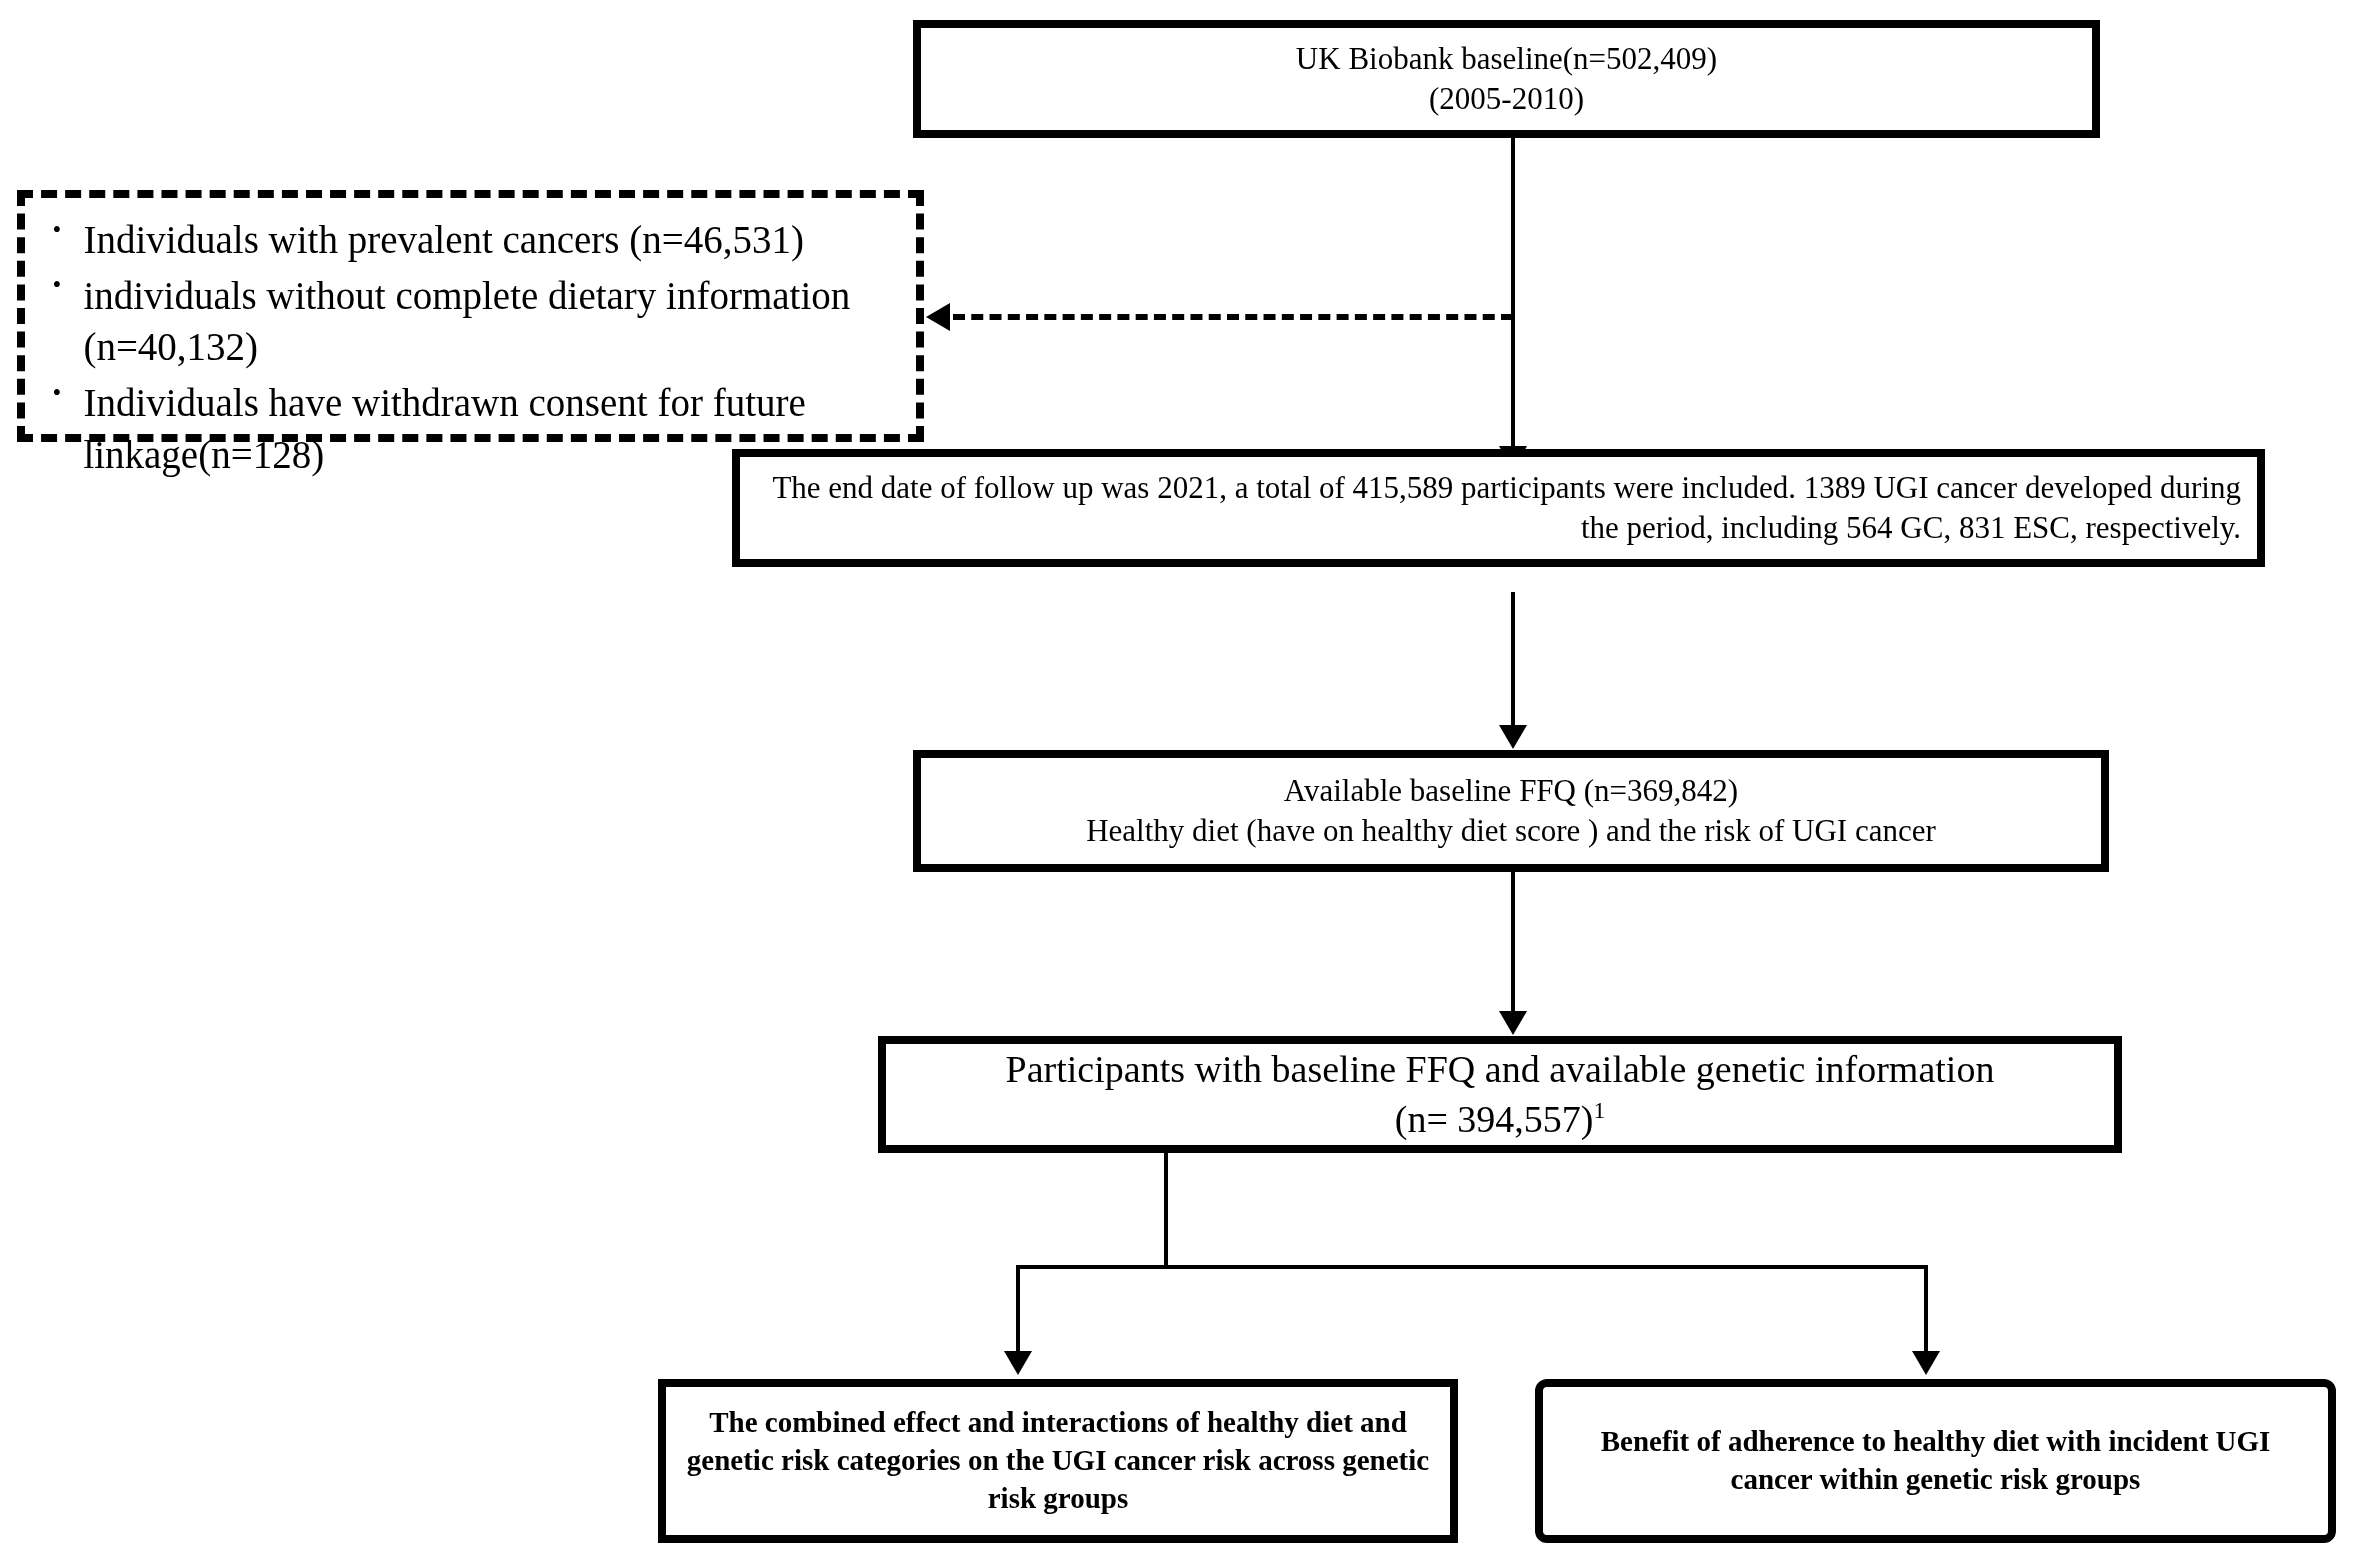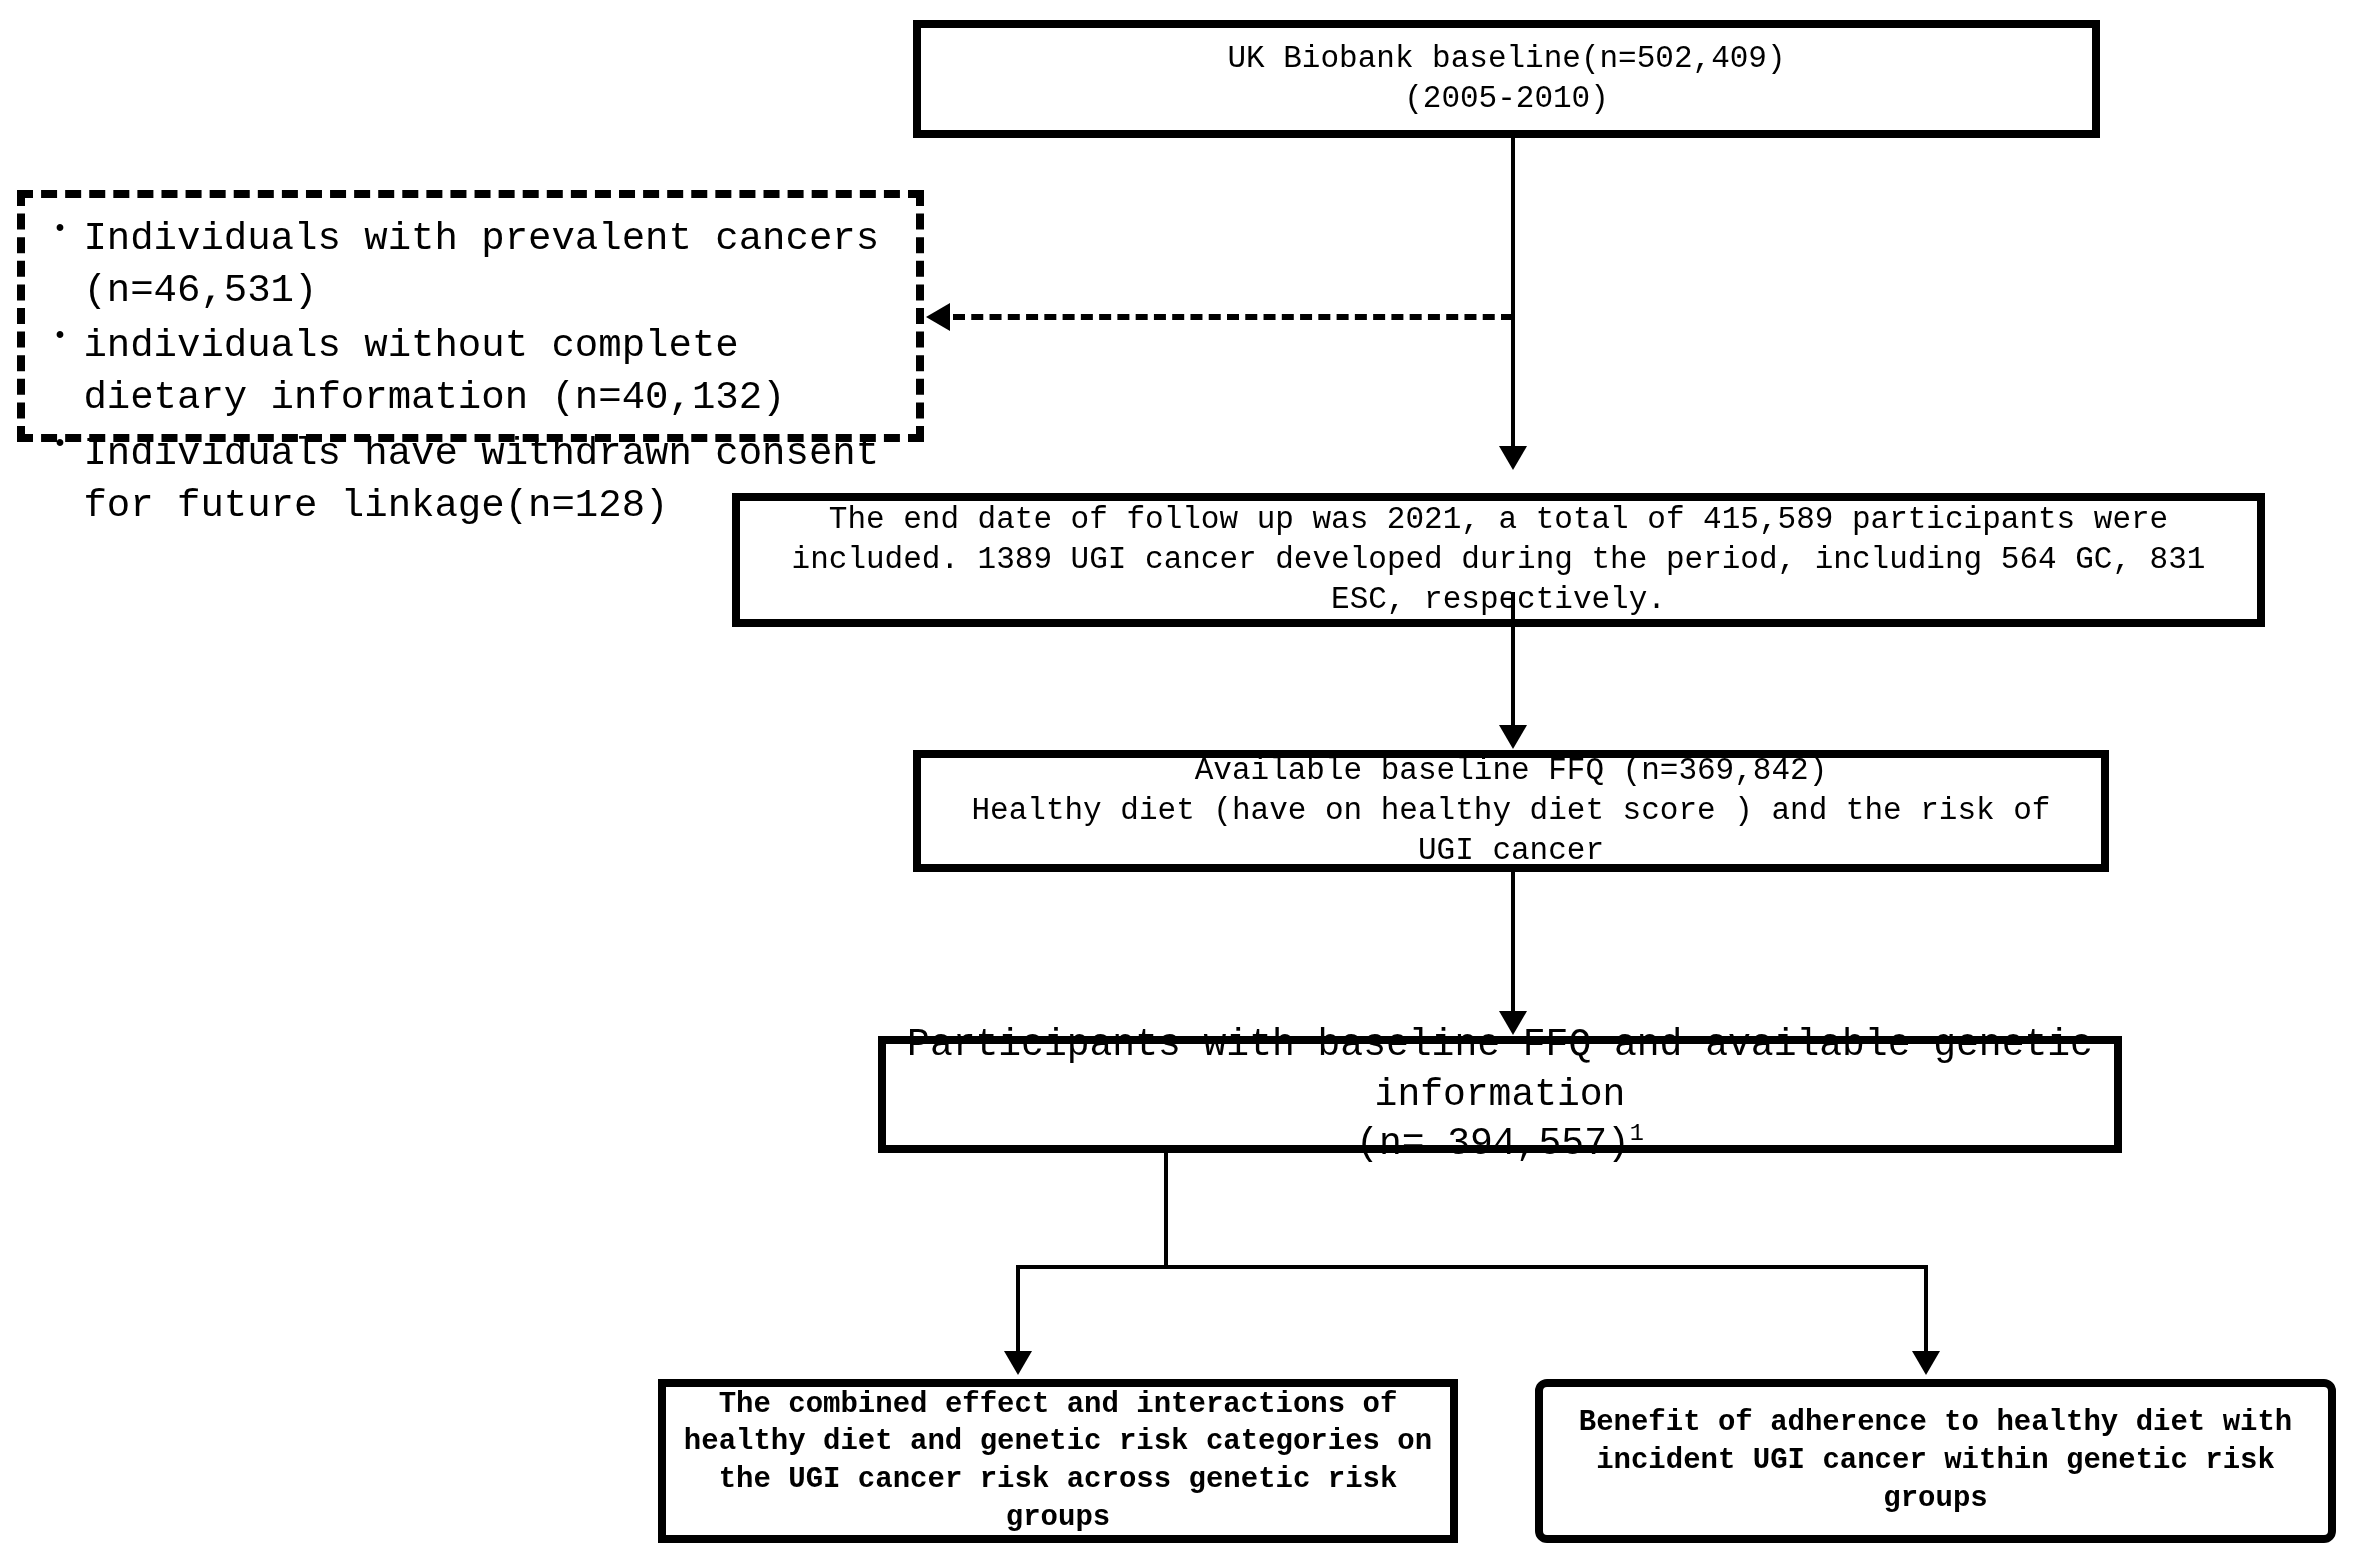--- a/index.html
+++ b/index.html
@@ -3,21 +3,21 @@
 <meta charset="utf-8">
 <style>
   html, body { margin:0; padding:0; }
   body {
     width:2354px; height:1567px;
     background:#ffffff;
     font-family:"Liberation Serif", "DejaVu Serif", serif;
     color:#000000;
     overflow:hidden;
   }
-  #canvas { position:relative; width:2354px; height:1567px;font-family:Liberation Mono, monospace; }
+  #canvas { position:relative; width:2354px; height:1567px; }
 
   .box {
     position:absolute;
     box-sizing:border-box;
     border:8px solid #000;
     background:#fff;
     display:flex;
     align-items:center;
     justify-content:center;
     text-align:center;
@@ -27,21 +27,21 @@
 
   .dashed {
     position:absolute;
     box-sizing:border-box;
     border:8px dashed #000;
     background:#fff;
   }
 
   
   #box-baseline   { left:913px; top:20px;   width:1187px; height:118px;  font-size:31px; }
-  #box-followup   { left:732px; top:493px;  width:1533px; height:134px;  font-size:31px; }
+  #box-followup   { left:732px; top:449px;  width:1533px; height:118px;  font-size:31px;text-align:right; }
   #box-ffq        { left:913px; top:750px; width:1196px; height:122px;  font-size:31px; }
   #box-genetic    { left:878px; top:1036px; width:1244px; height:117px;  font-size:38px; }
   #box-outcome-1  { left:658px; top:1379px; width:800px; height:164px;  font-size:29px; font-weight:bold; }
   #box-outcome-2  { left:1535px; top:1379px; width:801px; height:164px;  font-size:29px; font-weight:bold;border-radius:12px; }
 
   #box-exclusions { left:17.4px;  top:190px;  width:907px; height:-0; height:252px; }
   #box-exclusions .excl-list {
     list-style:none;
     margin:0;
     padding:16px 18.7px 0 21px;

